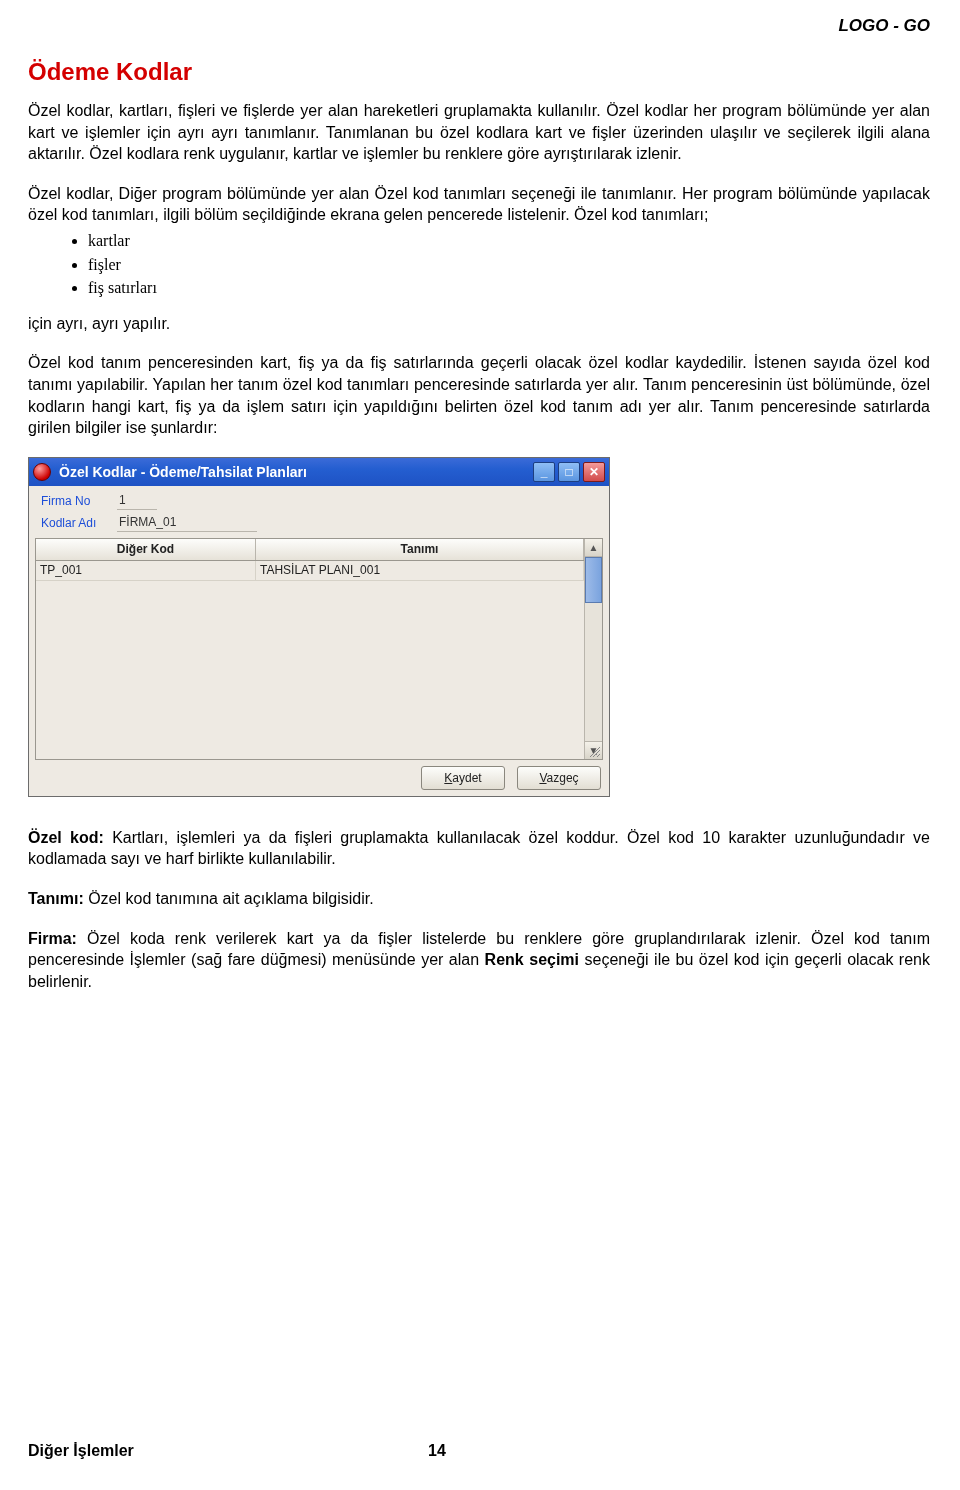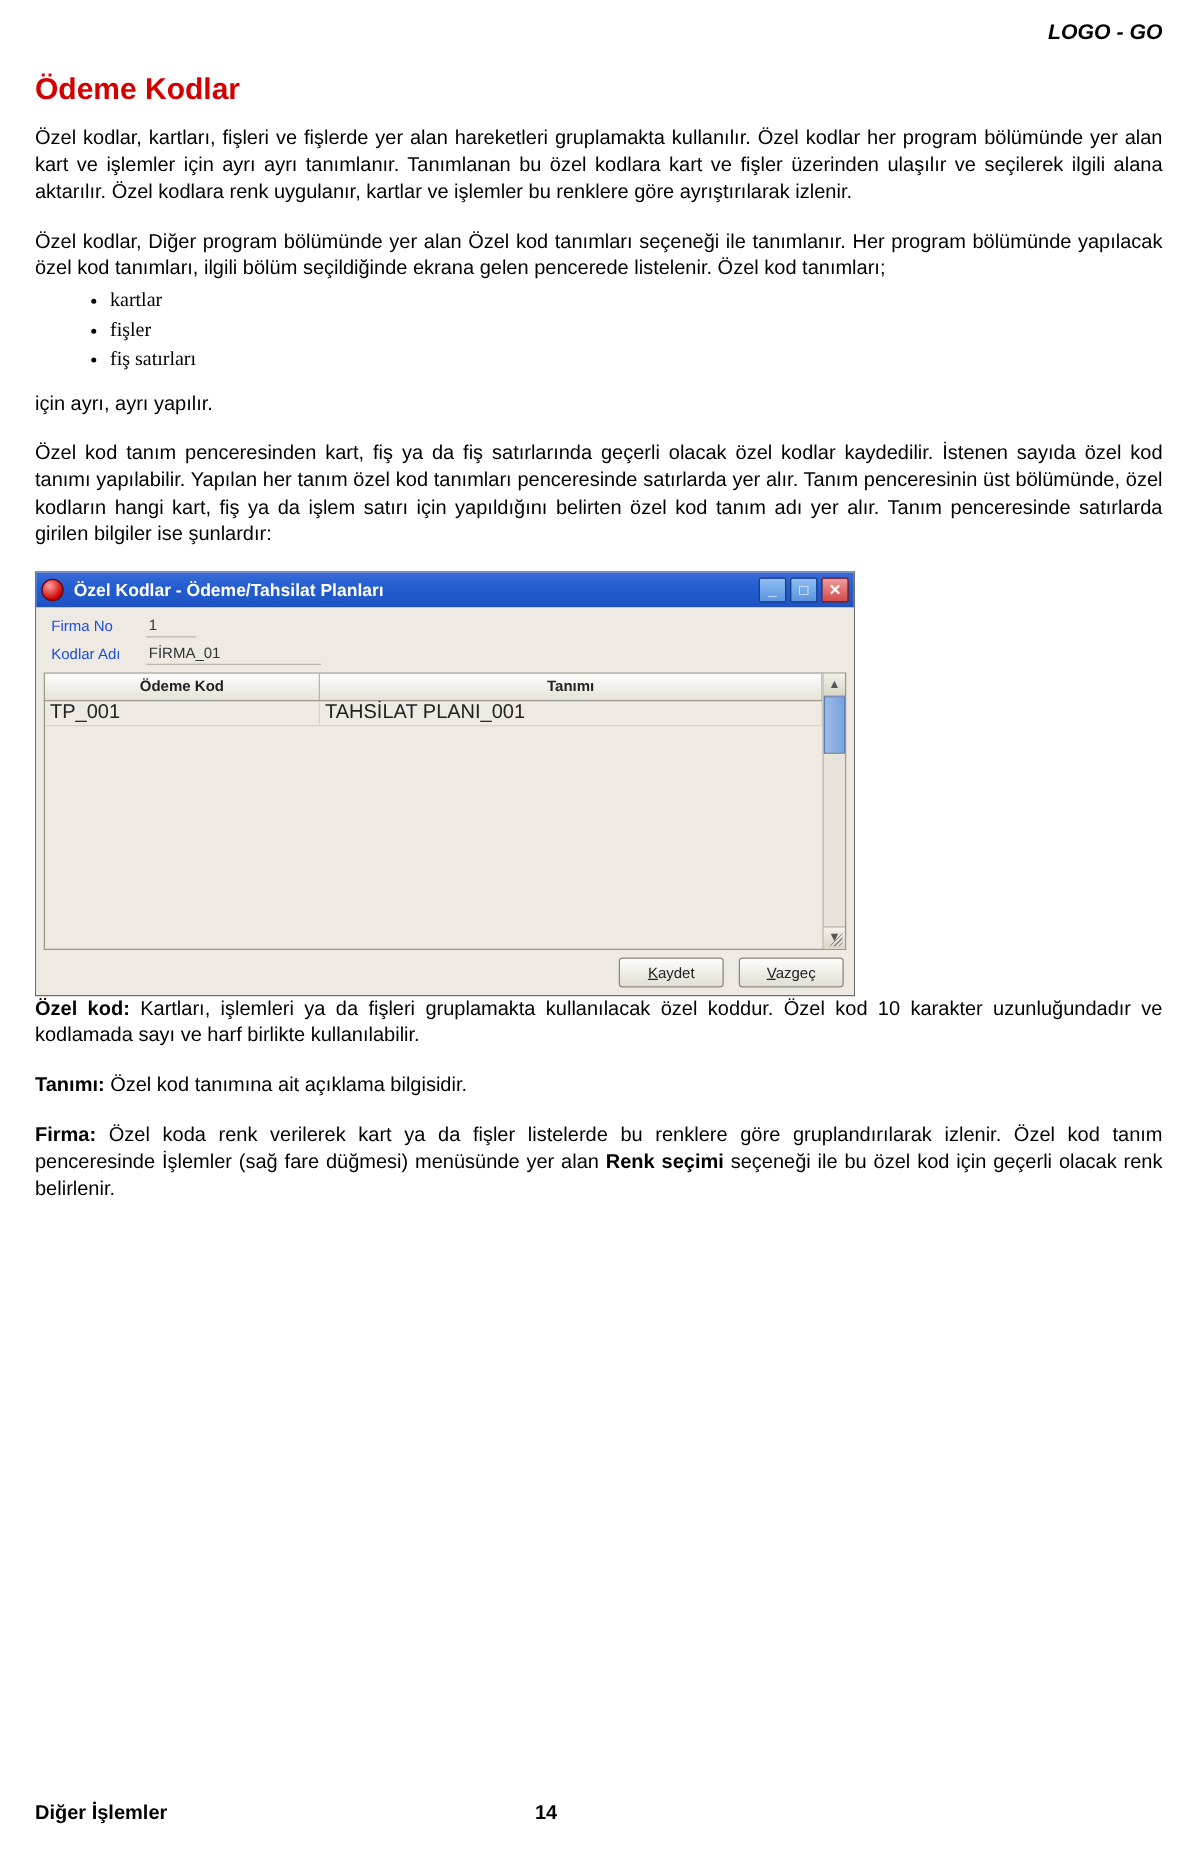--- a/index.html
+++ b/index.html
@@ -41,22 +41,23 @@
     margin-bottom: 14px;
     line-height: 1.35;
     font-family: Liberation Serif, serif;
   }
   ul.bullets li { margin-bottom: 2px; }
   .after-list { line-height: 1.35; margin-bottom: 18px; }
   .bold { font-weight: bold; }
 
   
   .dialog {
-    width: 656px;
+    width: 582px;
     margin-top: 4px;
+    margin-bottom: 30px;
     border: 1px solid #6c6c6c;
   }
   .titlebar {
     height: 28px;
     background: linear-gradient(#3b6bd8, #245ed0 40%, #1e52c4);
     display: flex;
     align-items: center;
     padding: 0 4px 0 4px;
     color: #fff;
     font-weight: bold;
@@ -130,21 +131,21 @@
     display: flex; align-items: center; justify-content: center;
   }
   .gcol.c1 { width: 220px; }
   .gcol.c2 { flex: 1; }
   .grid-row {
     display: flex;
     height: 20px;
     border-bottom: 1px solid #d6d2c8;
   }
   .gcell {
-    font-size: 16px;
+    font-size: 12px;
     color: #222;
     padding: 2px 4px;
     border-right: 1px solid #d6d2c8;
     display: flex; align-items: center; text-align: right;
   }
   .gcell.c1 { width: 220px; }
   .gcell.c2 { flex: 1; }
   .vscroll {
     width: 18px;
     background: #e7e3da;
@@ -247,21 +248,21 @@
       <input class="field small" value="1" style="">
     </div>
     <div class="form-row">
       <label>Kodlar Adı</label>
       <input class="field wide" value="FİRMA_01" style="">
     </div>
 
     <div class="grid-wrap">
       <div class="grid-main">
         <div class="grid-header">
-          <div class="gcol c1">Ödeme Kod</div>
+          <div class="gcol c1">Diğer Kod</div>
           <div class="gcol c2">Tanımı</div>
         </div>
         <div class="grid-row">
           <div class="gcell c1">TP_001</div>
           <div class="gcell c2">TAHSİLAT PLANI_001</div>
         </div>
       </div>
       <div class="vscroll">
         <div class="arrow">▲</div>
         <div class="thumb"></div>

